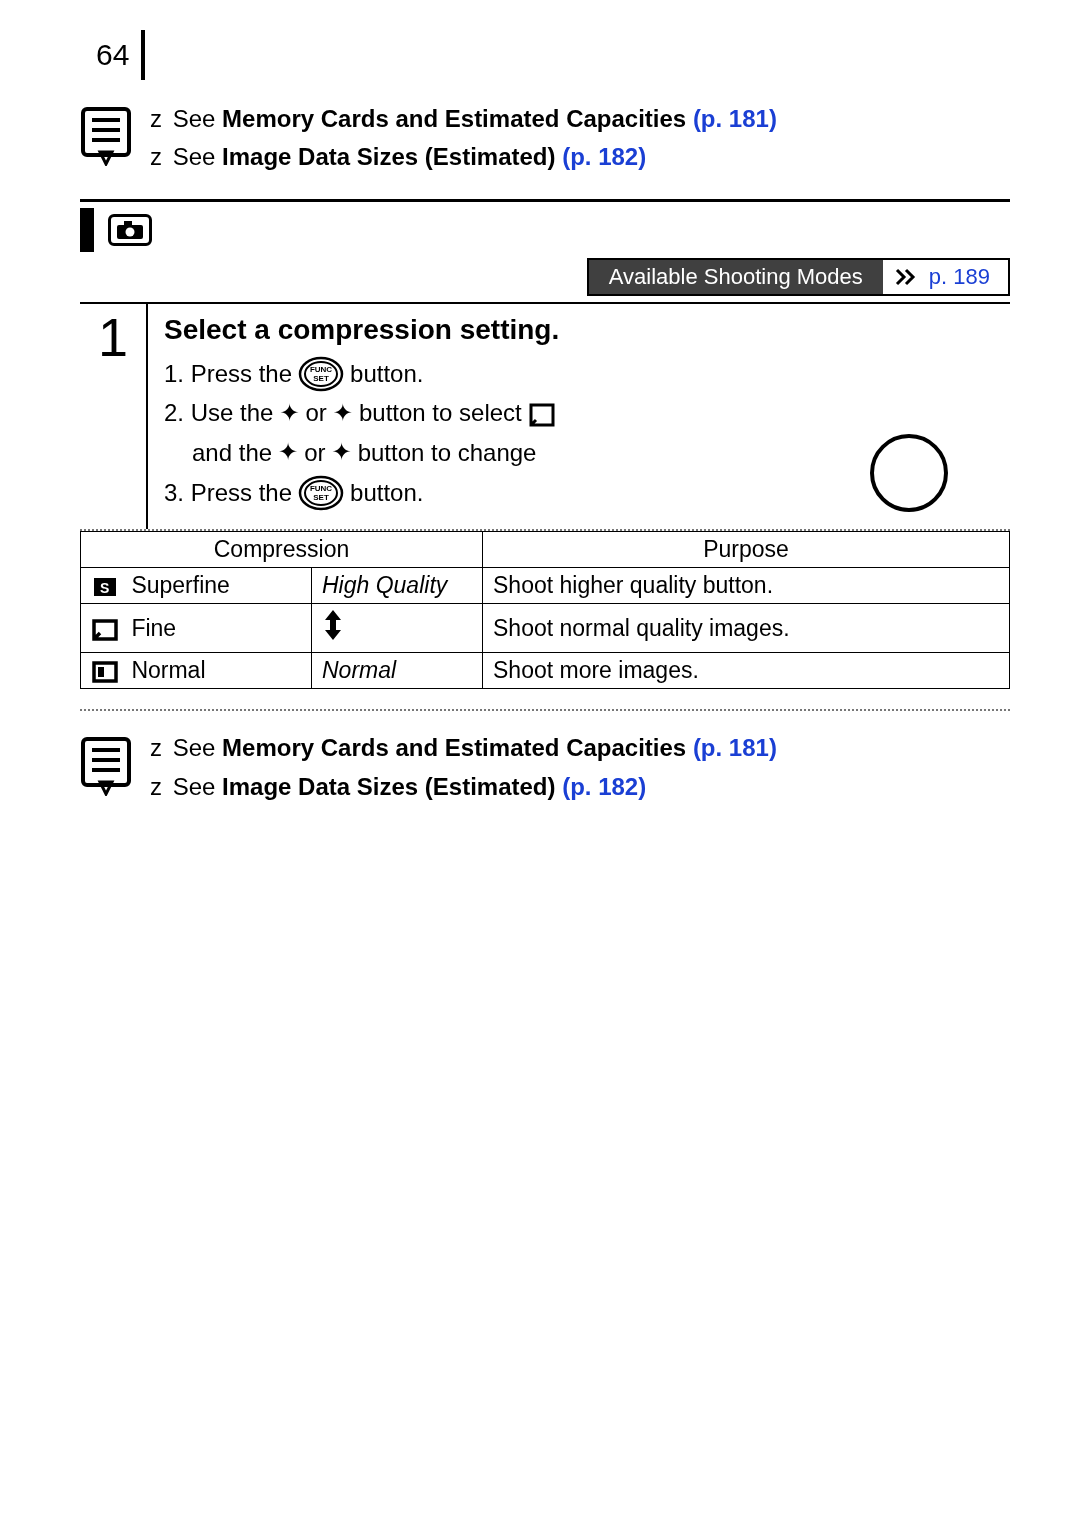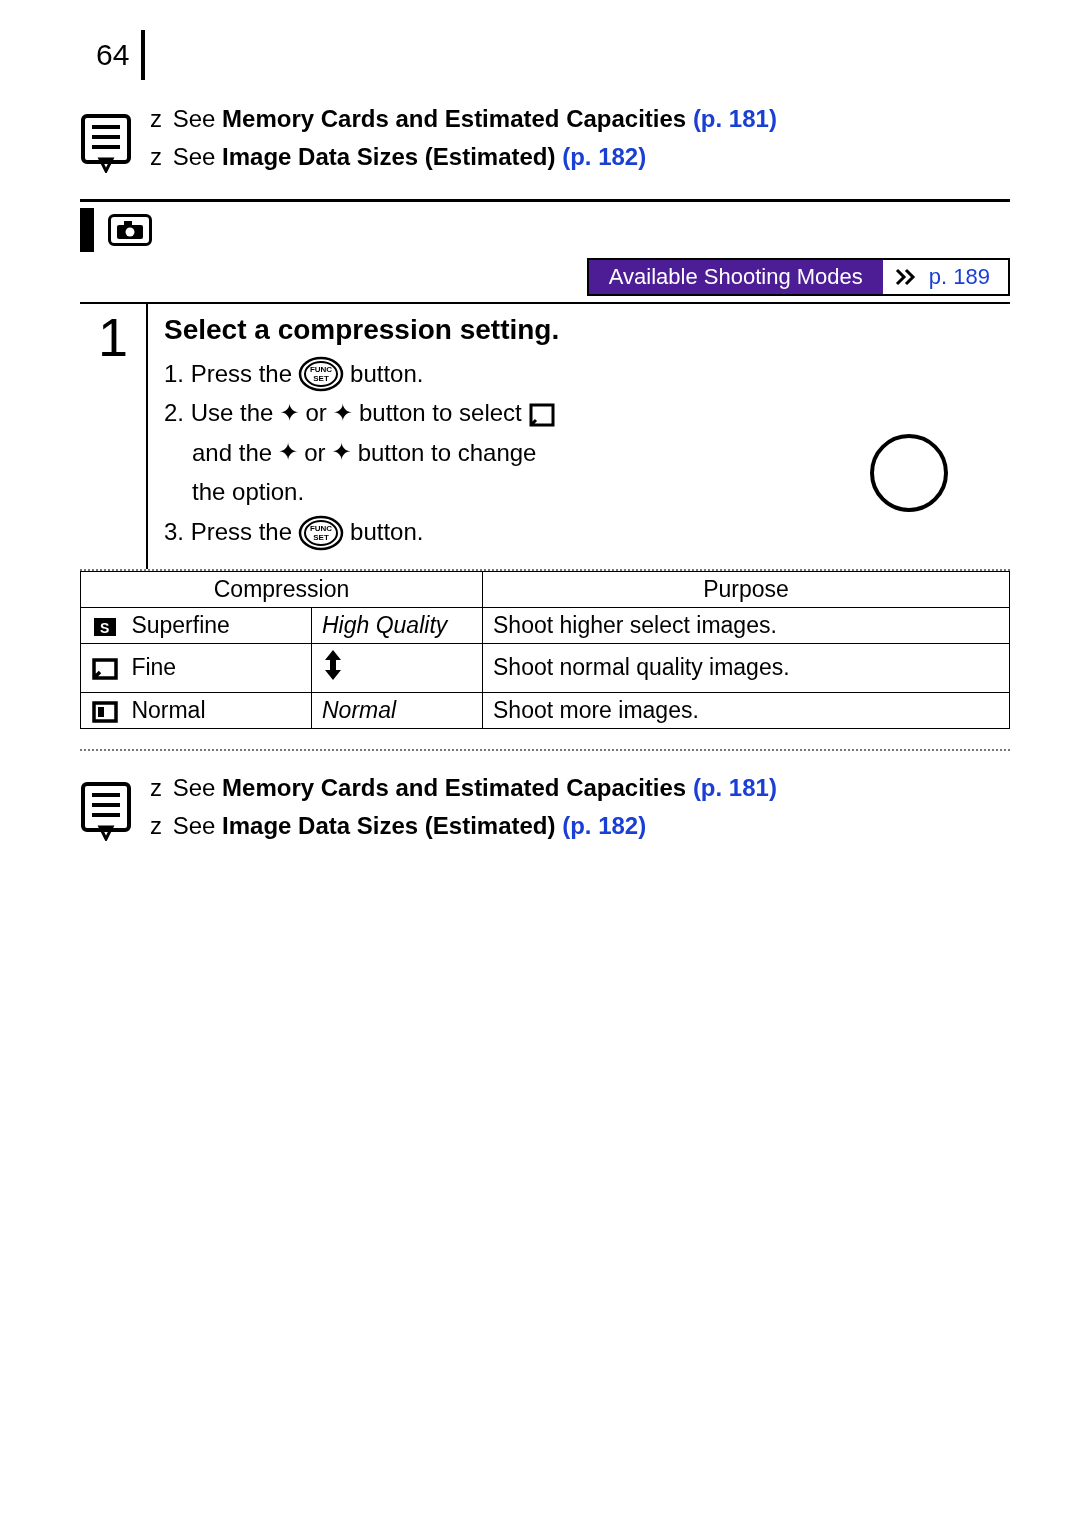--- a/index.html
+++ b/index.html
@@ -22,21 +22,21 @@
   .page-num {
     font-size: 30px;
     padding-right: 12px;
     border-right: 4px solid #000;
     height: 50px;
     display: flex;
     align-items: center;
   }
   .note-block {
     display: flex;
-    align-items: flex-end;
+    align-items: center;
     gap: 18px;
     margin: 18px 0 22px 0;
   }
   .note-icon {
     flex: 0 0 auto;
   }
   .note-icon svg { width: 52px; height: 60px; }
   .note-lines { font-size: 24px; line-height: 1.6; }
   .note-line .z { margin-right: 4px; }
   .bold { font-weight: bold; }
@@ -75,21 +75,21 @@
     justify-content: flex-end;
     margin-top: 6px;
   }
   .modes-box {
     border: 2px solid #000;
     display: flex;
     align-items: stretch;
     font-size: 22px;
   }
   .modes-label {
-    background: #4c1d95;
+    background: #404040;
     color: #fff;
     padding: 4px 20px;
     display: flex;
     align-items: center;
   }
   .modes-arrow {
     padding: 4px 8px 4px 12px;
     display: flex;
     align-items: center;
   }
@@ -255,23 +255,20 @@
               </svg>
           </span>
         </div>
         <div class="row indent">
           <span>and the</span>
           <span class="arrow-glyph">✦</span>
           <span>or</span>
           <span class="arrow-glyph">✦</span>
           <span>button to change</span>
         </div>
-        <div class="row indent">
-          <span>the option.</span>
-        </div>
         <div class="row">
           <span>3. Press the</span>
           <span class="func-btn">
             <svg viewBox="0 0 46 36">
                 <ellipse cx="23" cy="18" rx="21" ry="16" fill="none" stroke="#000" stroke-width="2.5"></ellipse>
                 <ellipse cx="23" cy="18" rx="16" ry="12" fill="none" stroke="#000" stroke-width="2"></ellipse>
                 <text x="23" y="16" font-size="8" text-anchor="middle" font-family="Arial" font-weight="bold">FUNC</text>
                 <text x="23" y="25" font-size="8" text-anchor="middle" font-family="Arial" font-weight="bold">SET</text>
               </svg>
           </span>
@@ -293,21 +290,21 @@
       <td style="width:210px">
         <span class="c-icon">
               <svg viewBox="0 0 28 24">
                 <path d="M3 3 H25 V21 H3 Z" fill="#000"></path>
                 <text x="9" y="18" font-size="14" fill="#fff" font-family="Arial" font-weight="bold">S</text>
               </svg>
             </span>
         <span>Superfine</span>
       </td>
       <td class="ctr" style="width:150px">High Quality</td>
-      <td>Shoot higher select images.</td>
+      <td>Shoot higher quality button.</td>
     </tr>
     <tr>
       <td>
         <span class="c-icon">
               <svg viewBox="0 0 28 24">
                 <path d="M3 3 H25 V21 H3 Z M3 21 L9 15" fill="none" stroke="#000" stroke-width="3.5"></path>
               </svg>
             </span>
         <span>Fine</span>
       </td>

